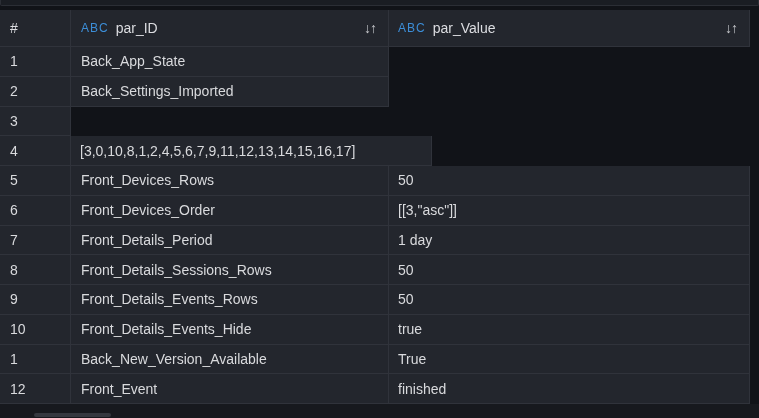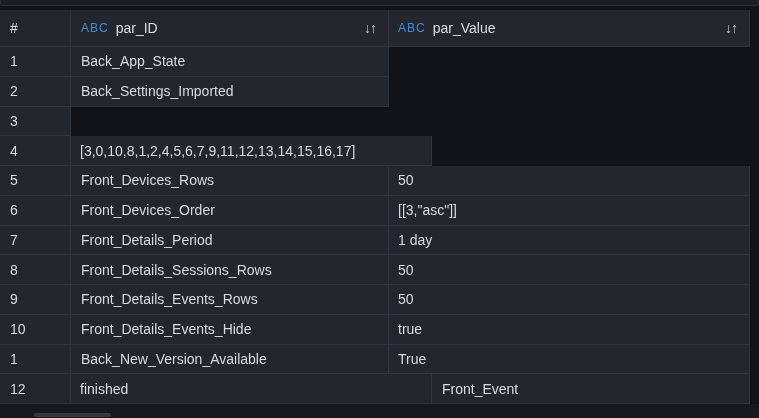--- a/index.html
+++ b/index.html
@@ -117,22 +117,22 @@
       <div class="cell col-id">Front_Details_Events_Hide</div>
       <div class="cell col-val">true</div>
     </div>
     <div class="row">
       <div class="cell col-idx">1</div>
       <div class="cell col-id">Back_New_Version_Available</div>
       <div class="cell col-val">True</div>
     </div>
     <div class="row">
       <div class="cell col-idx">12</div>
+      <div class="cell col-id">Front_Event</div>
       <div class="cell col-val">finished</div>
-      <div class="cell col-id">Front_Event</div>
     </div>
 
   </div>
 
   <div class="bottom-strip">
     <div class="scroll-thumb"></div>
   </div>
 
 </div>
 

